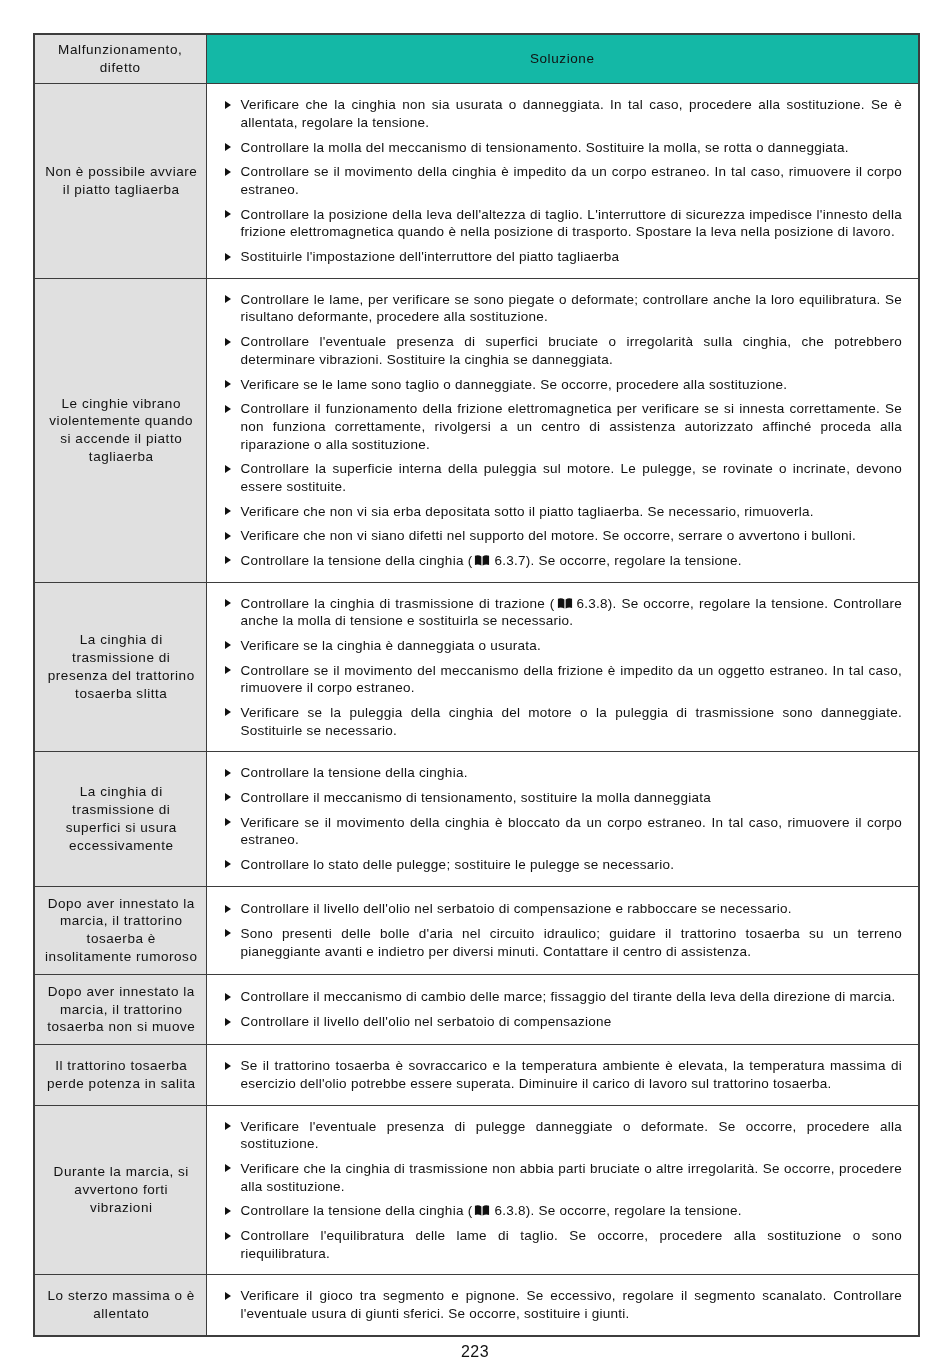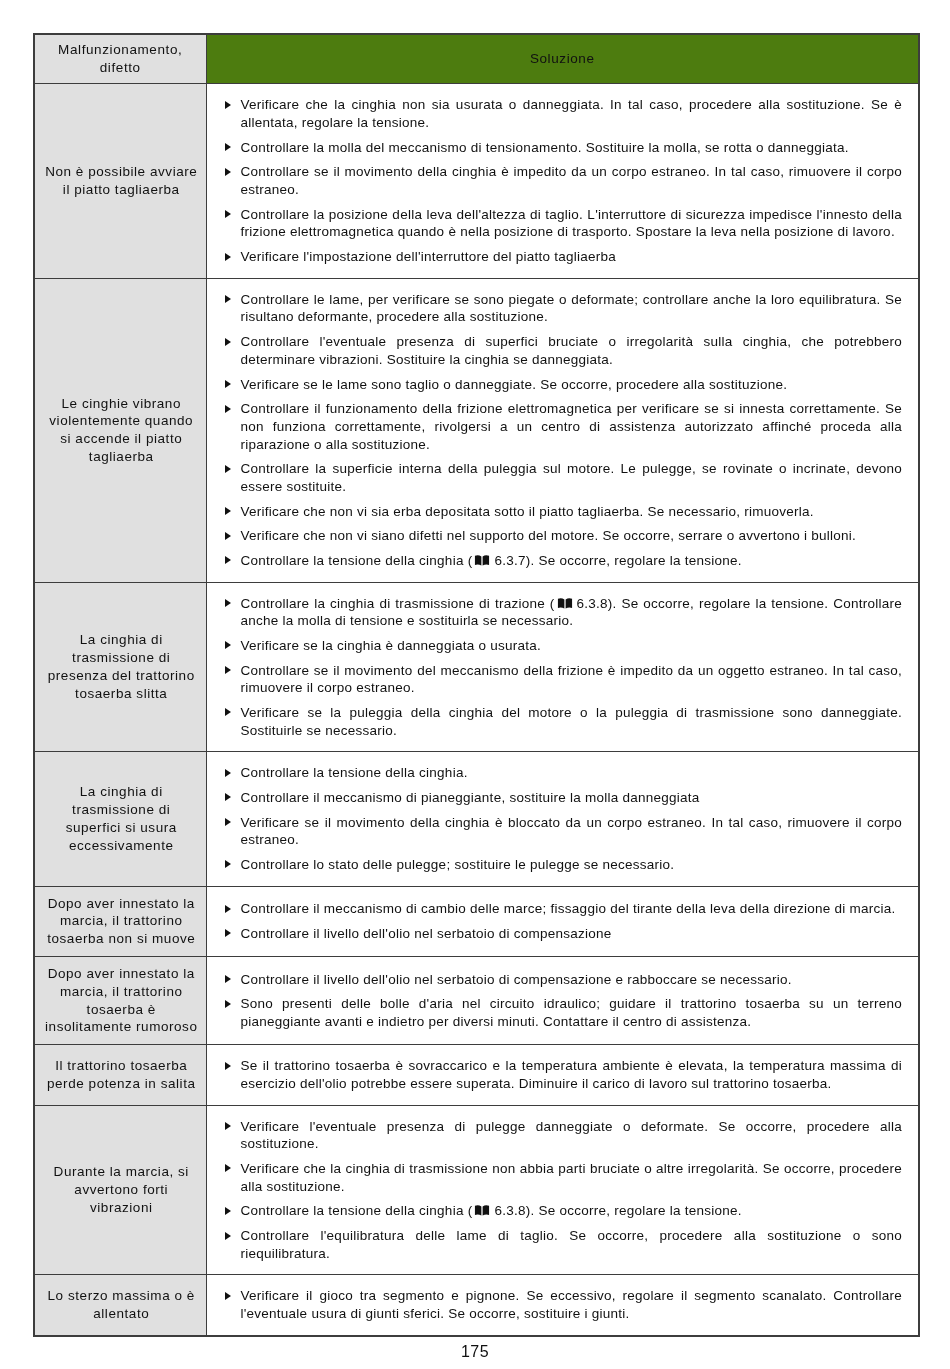--- a/index.html
+++ b/index.html
@@ -28,21 +28,21 @@
   }
   table.trouble th, table.trouble td {
     border-width: 1px;
   }
   table.trouble { border: 2px solid #3d3d3d; }
   th.col-problem, td.problem-cell {
     width: 172px;
     background: #e0e0e0;
   }
   th {
-    background: #4d7c0f;
+    background: #14b8a6;
     font-weight: normal;
     font-size: 13.5px;
     letter-spacing: 0.6px;
     text-align: center;
     vertical-align: middle;
     padding: 6px 4px;
     height: 42px;
     line-height: 1.35;
   }
   td {
@@ -112,21 +112,21 @@
     </tr>
 
     <tr>
       <td class="problem-cell">Non è possibile avviare il piatto tagliaerba</td>
       <td class="solution-cell">
         <ul class="solutions">
           <li><span class="tri"></span><span>Verificare che la cinghia non sia usurata o danneggiata. In tal caso, procedere alla sostituzione. Se è allentata, regolare la tensione.</span></li>
           <li><span class="tri"></span><span>Controllare la molla del meccanismo di tensionamento. Sostituire la molla, se rotta o danneggiata.</span></li>
           <li><span class="tri"></span><span>Controllare se il movimento della cinghia è impedito da un corpo estraneo. In tal caso, rimuovere il corpo estraneo.</span></li>
           <li><span class="tri"></span><span>Controllare la posizione della leva dell'altezza di taglio. L'interruttore di sicurezza impedisce l'innesto della frizione elettromagnetica quando è nella posizione di trasporto. Spostare la leva nella posizione di lavoro.</span></li>
-          <li><span class="tri"></span><span>Verificare l'impostazione dell'interruttore del piatto tagliaerba</span></li>
+          <li><span class="tri"></span><span>Sostituirle l'impostazione dell'interruttore del piatto tagliaerba</span></li>
         </ul>
       </td>
     </tr>
 
     <tr>
       <td class="problem-cell">Le cinghie vibrano violentemente quando si accende il piatto tagliaerba</td>
       <td class="solution-cell">
         <ul class="solutions">
           <li><span class="tri"></span><span>Controllare le lame, per verificare se sono piegate o deformate; controllare anche la loro equilibratura. Se risultano deformante, procedere alla sostituzione.</span></li>
           <li><span class="tri"></span><span>Controllare l'eventuale presenza di superfici bruciate o irregolarità sulla cinghia, che potrebbero determinare vibrazioni. Sostituire la cinghia se danneggiata.</span></li>
@@ -156,43 +156,43 @@
           <li><span class="tri"></span><span>Verificare se la puleggia della cinghia del motore o la puleggia di trasmissione sono danneggiate. Sostituirle se necessario.</span></li>
         </ul>
       </td>
     </tr>
 
     <tr>
       <td class="problem-cell">La cinghia di trasmissione di superfici si usura eccessivamente</td>
       <td class="solution-cell">
         <ul class="solutions">
           <li><span class="tri"></span><span>Controllare la tensione della cinghia.</span></li>
-          <li><span class="tri"></span><span>Controllare il meccanismo di pianeggiante, sostituire la molla danneggiata</span></li>
+          <li><span class="tri"></span><span>Controllare il meccanismo di tensionamento, sostituire la molla danneggiata</span></li>
           <li><span class="tri"></span><span>Verificare se il movimento della cinghia è bloccato da un corpo estraneo. In tal caso, rimuovere il corpo estraneo.</span></li>
           <li><span class="tri"></span><span>Controllare lo stato delle pulegge; sostituire le pulegge se necessario.</span></li>
         </ul>
       </td>
     </tr>
 
     <tr>
+      <td class="problem-cell">Dopo aver innestato la marcia, il trattorino tosaerba è insolitamente rumoroso</td>
+      <td class="solution-cell">
+        <ul class="solutions">
+          <li><span class="tri"></span><span>Controllare il livello dell'olio nel serbatoio di compensazione e rabboccare se necessario.</span></li>
+          <li><span class="tri"></span><span>Sono presenti delle bolle d'aria nel circuito idraulico; guidare il trattorino tosaerba su un terreno pianeggiante avanti e indietro per diversi minuti. Contattare il centro di assistenza.</span></li>
+        </ul>
+      </td>
+    </tr>
+
+    <tr>
       <td class="problem-cell">Dopo aver innestato la marcia, il trattorino tosaerba non si muove</td>
       <td class="solution-cell">
         <ul class="solutions">
           <li><span class="tri"></span><span>Controllare il meccanismo di cambio delle marce; fissaggio del tirante della leva della direzione di marcia.</span></li>
           <li><span class="tri"></span><span>Controllare il livello dell'olio nel serbatoio di compensazione</span></li>
-        </ul>
-      </td>
-    </tr>
-
-    <tr>
-      <td class="problem-cell">Dopo aver innestato la marcia, il trattorino tosaerba è insolitamente rumoroso</td>
-      <td class="solution-cell">
-        <ul class="solutions">
-          <li><span class="tri"></span><span>Controllare il livello dell'olio nel serbatoio di compensazione e rabboccare se necessario.</span></li>
-          <li><span class="tri"></span><span>Sono presenti delle bolle d'aria nel circuito idraulico; guidare il trattorino tosaerba su un terreno pianeggiante avanti e indietro per diversi minuti. Contattare il centro di assistenza.</span></li>
         </ul>
       </td>
     </tr>
 
     <tr>
       <td class="problem-cell">Il trattorino tosaerba perde potenza in salita</td>
       <td class="solution-cell">
         <ul class="solutions">
           <li><span class="tri"></span><span>Se il trattorino tosaerba è sovraccarico e la temperatura ambiente è elevata, la temperatura massima di esercizio dell'olio potrebbe essere superata. Diminuire il carico di lavoro sul trattorino tosaerba.</span></li>
         </ul>
@@ -218,14 +218,14 @@
       <td class="problem-cell">Lo sterzo massima o è allentato</td>
       <td class="solution-cell">
         <ul class="solutions">
           <li><span class="tri"></span><span>Verificare il gioco tra segmento e pignone. Se eccessivo, regolare il segmento scanalato. Controllare l'eventuale usura di giunti sferici. Se occorre, sostituire i giunti.</span></li>
         </ul>
       </td>
     </tr>
   </tbody>
     </table>
 
-  <div class="page-number">175</div>
+  <div class="page-number">223</div>
 </div>
 
 </body></html>

